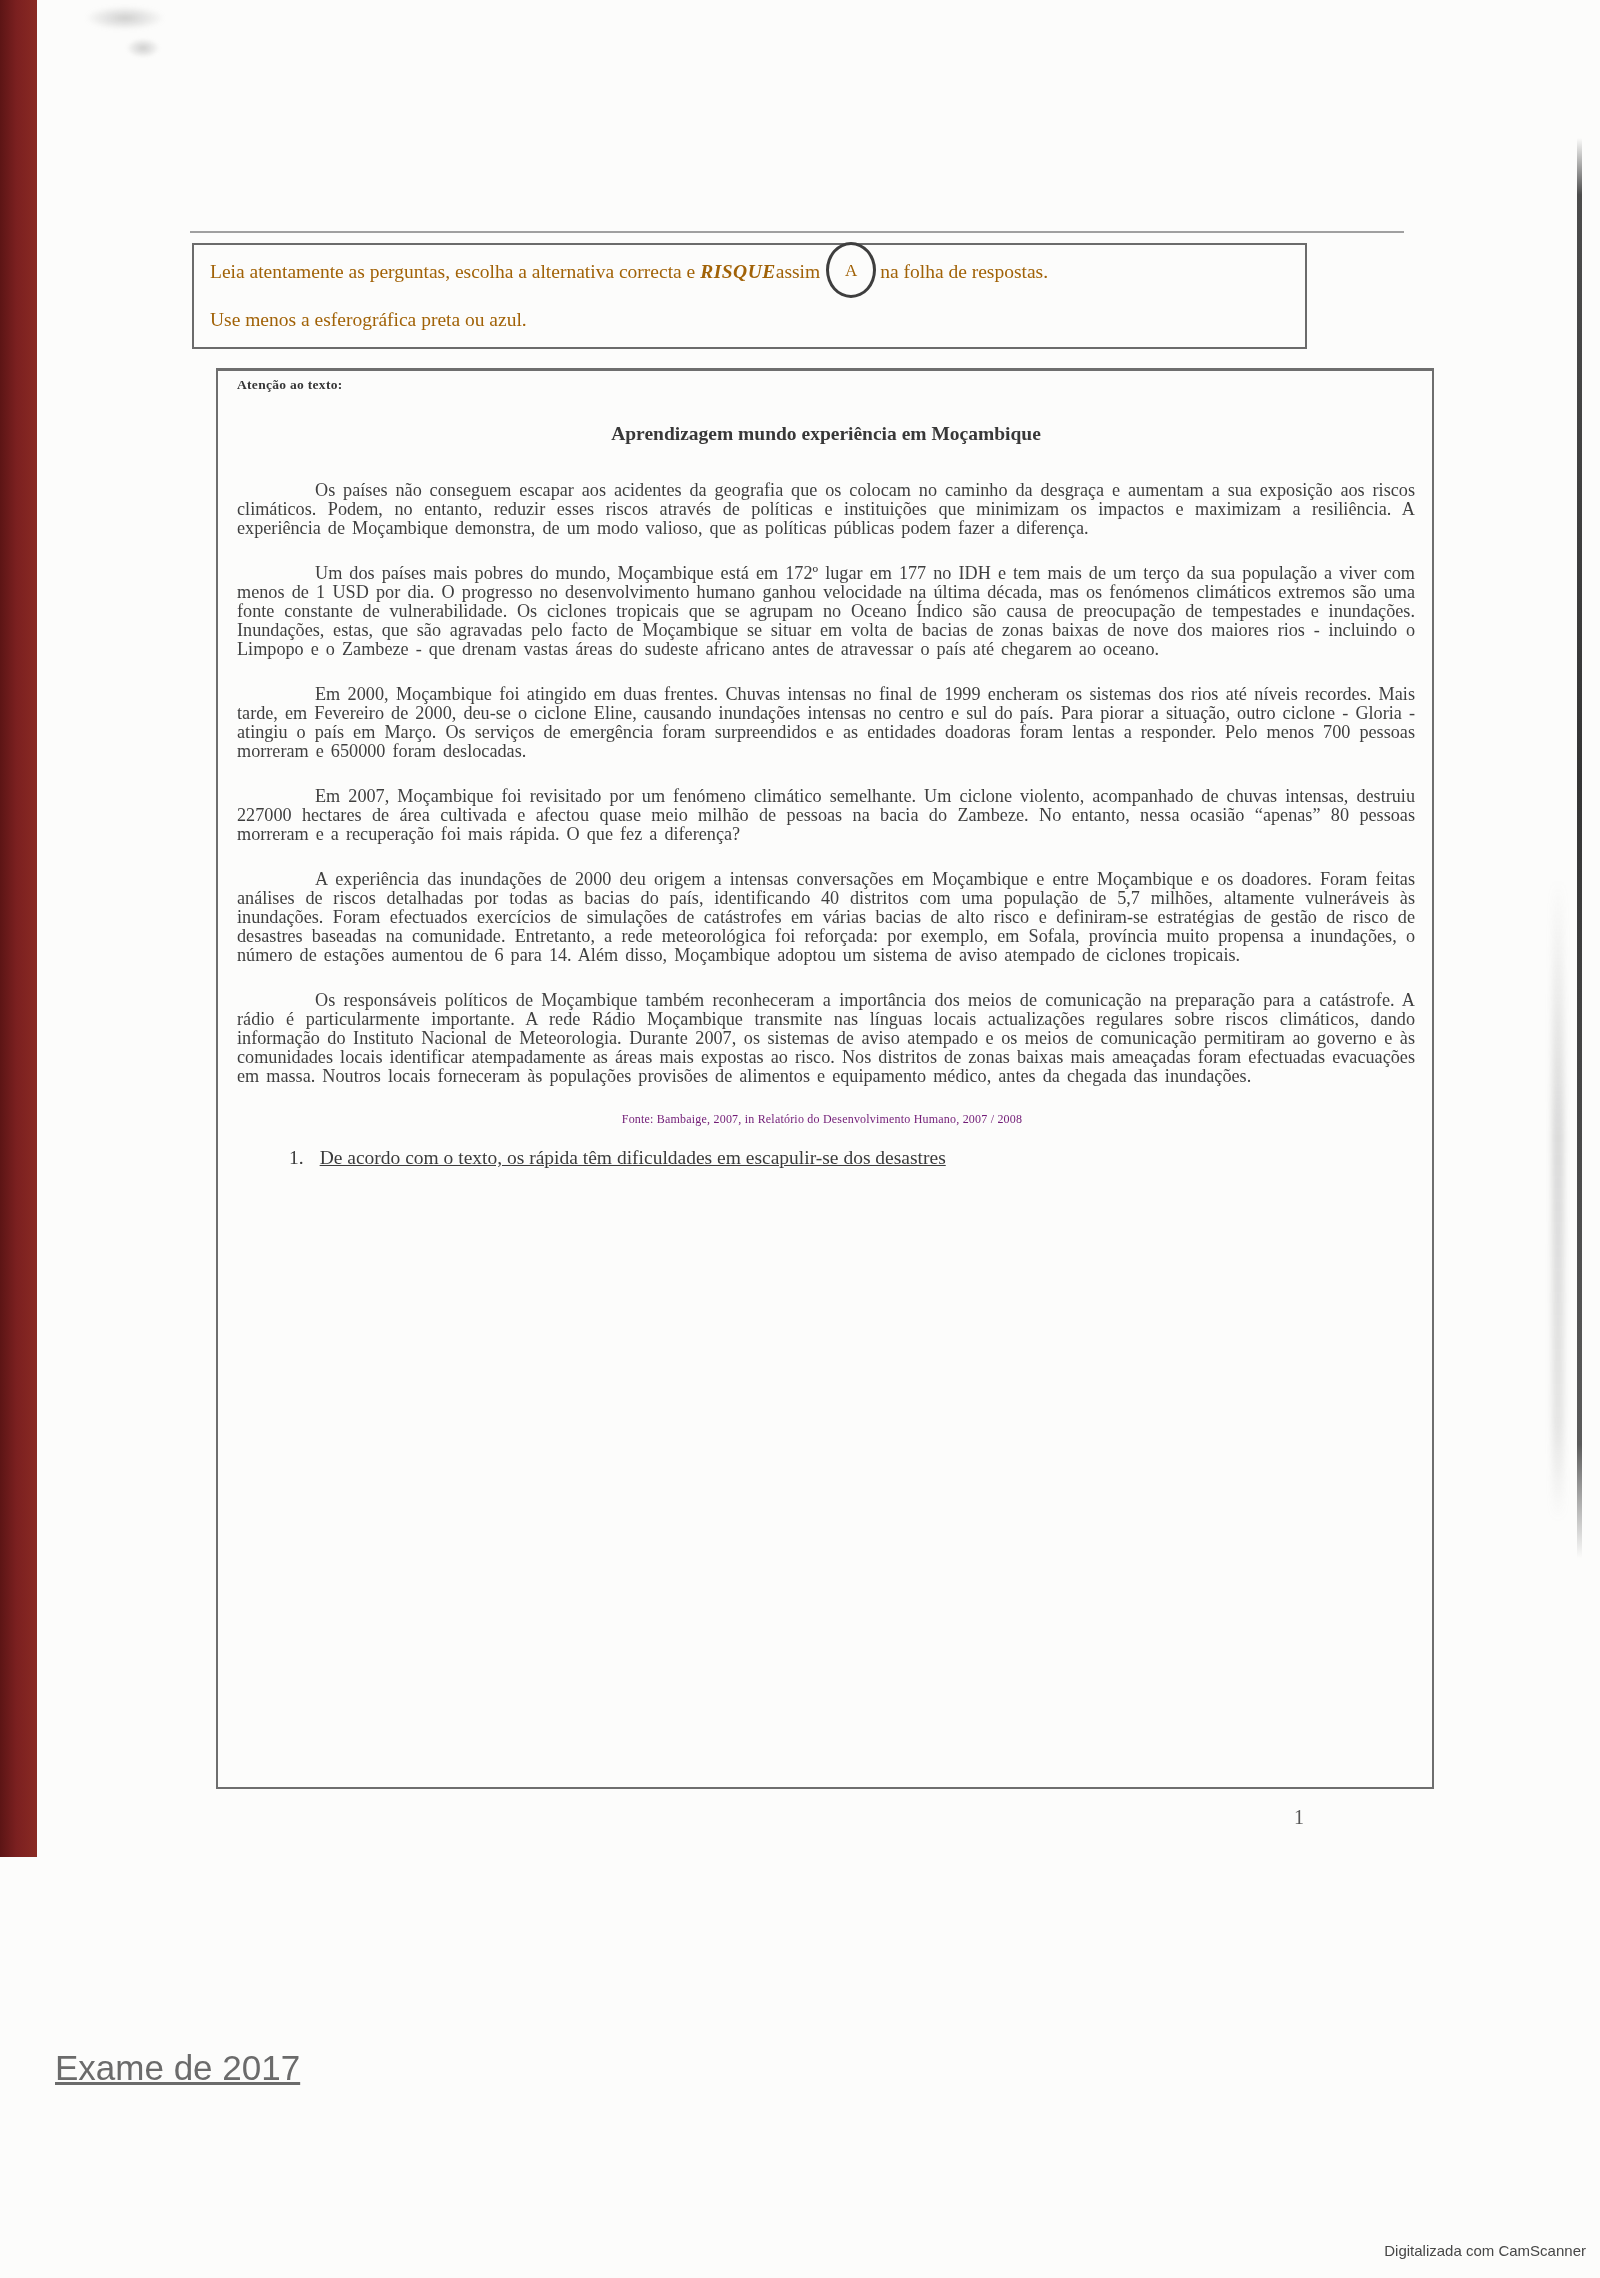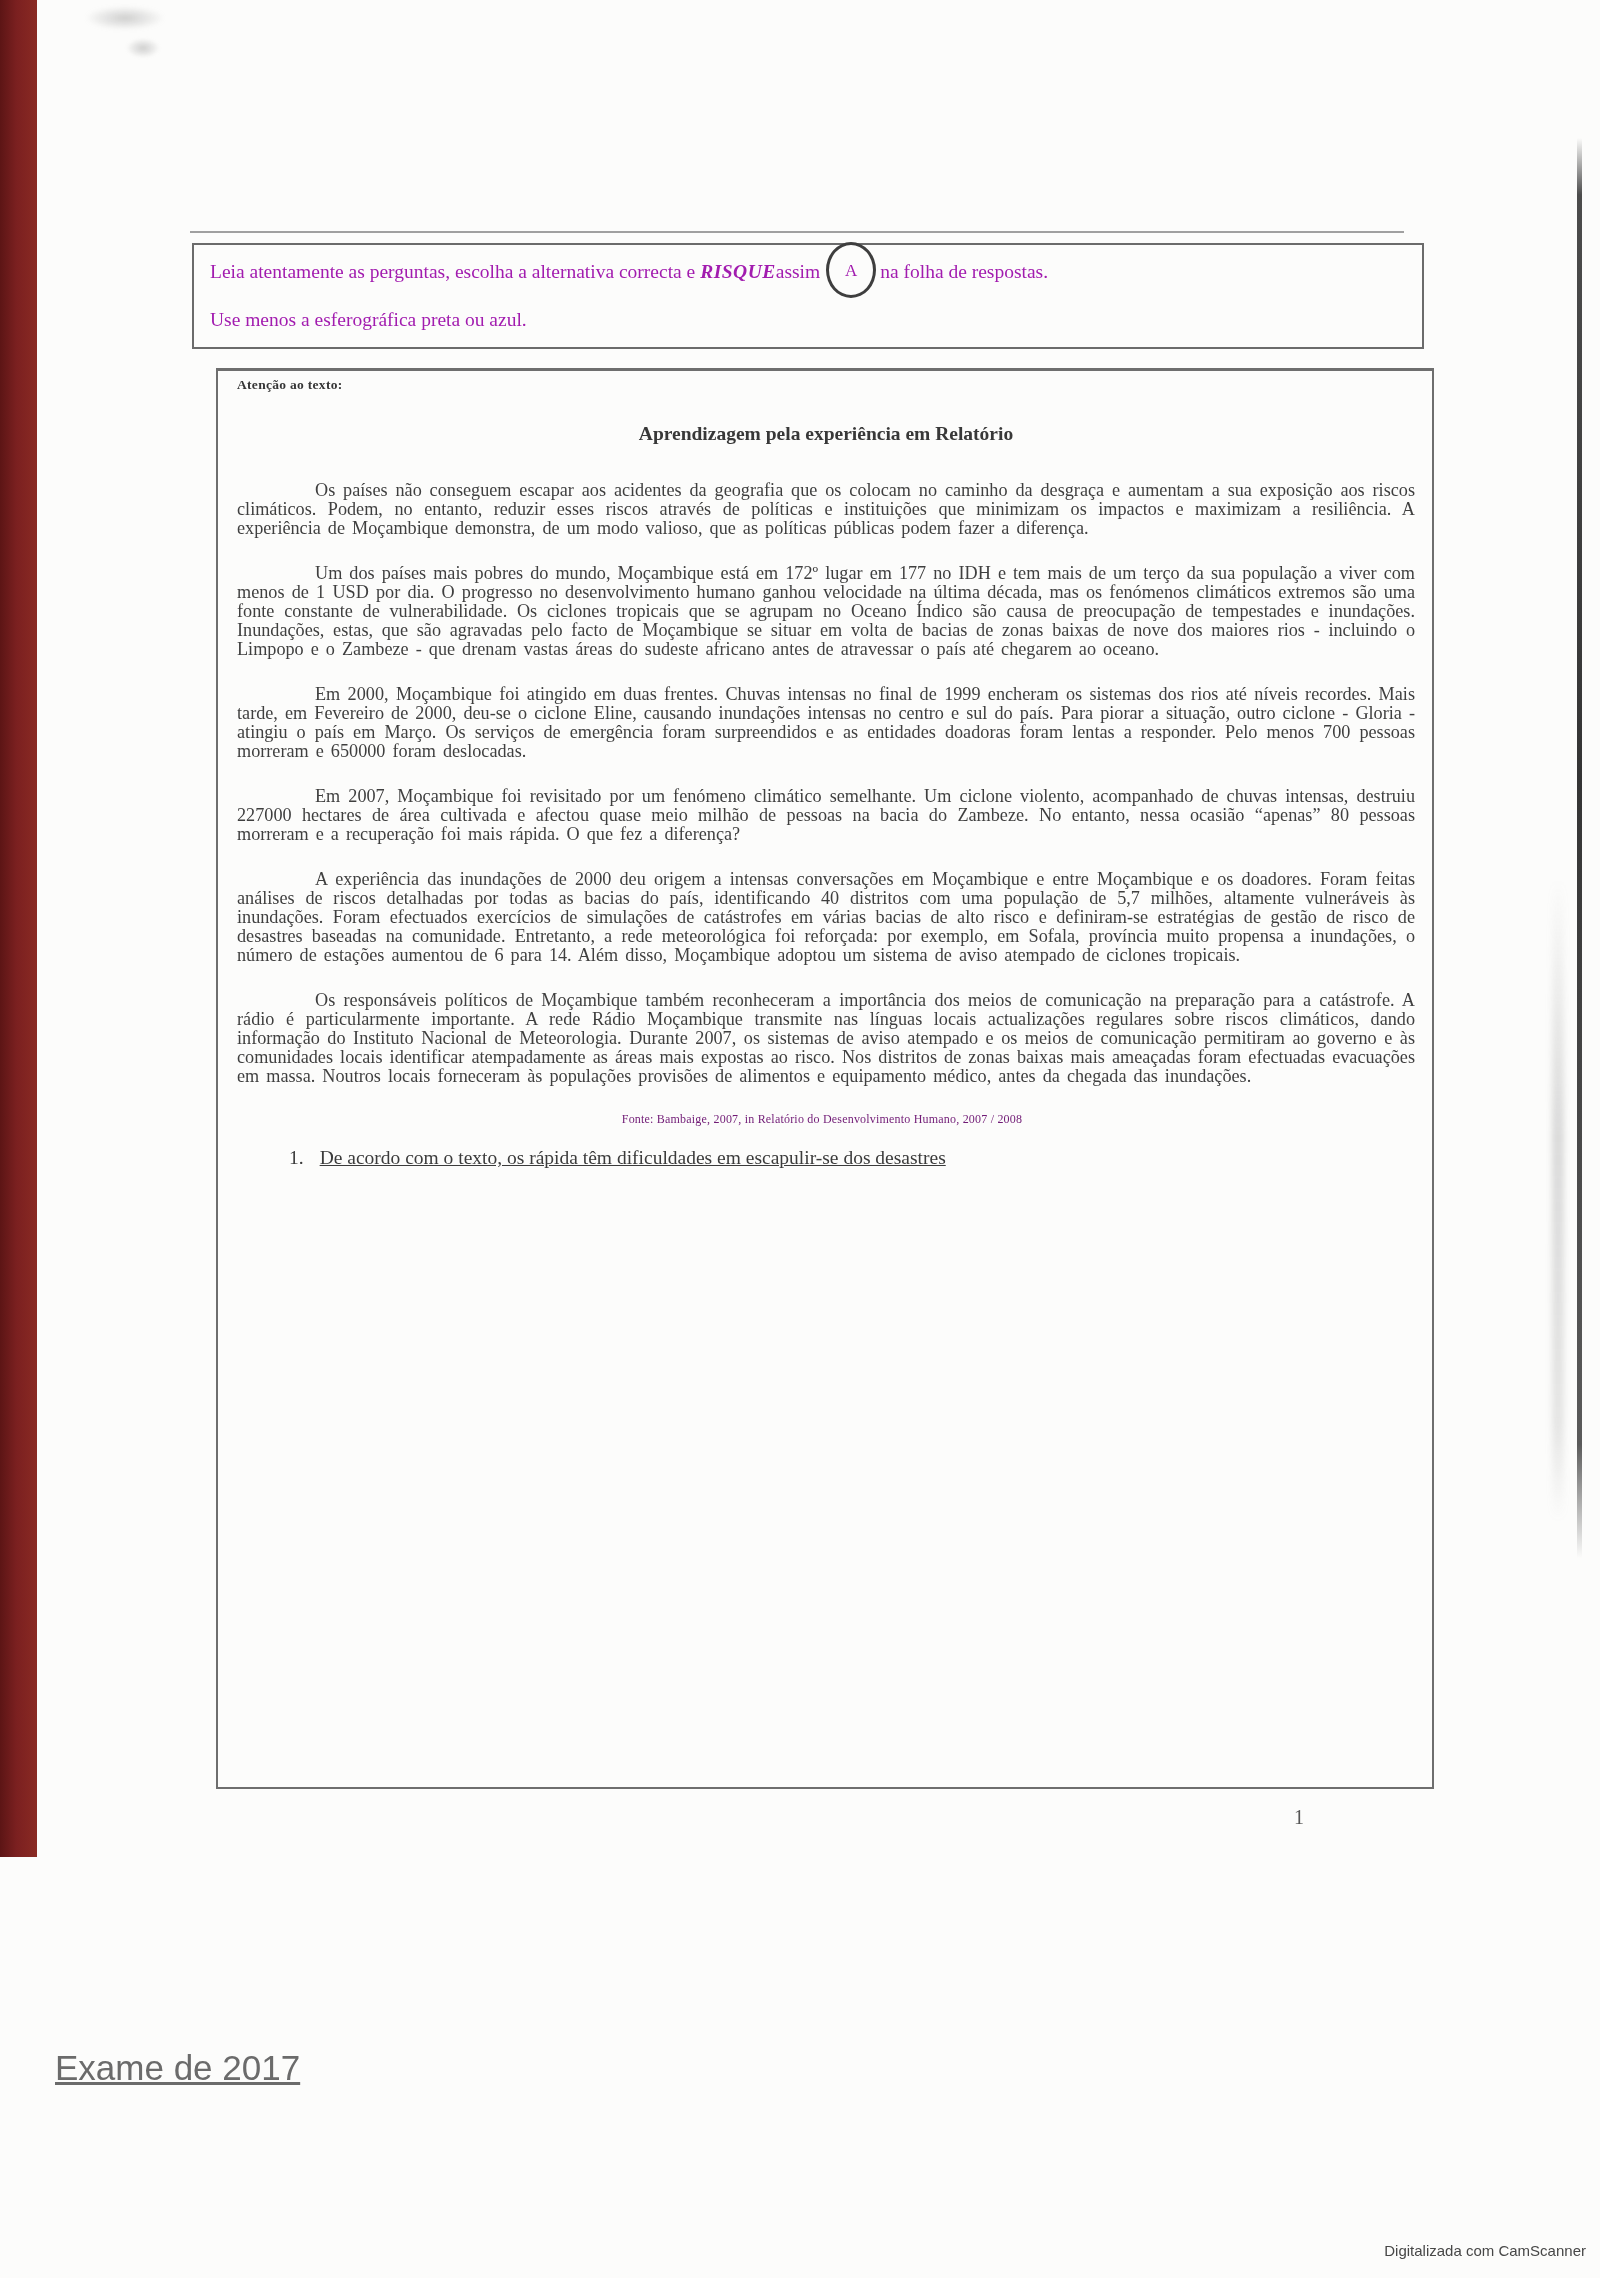--- a/index.html
+++ b/index.html
@@ -37,23 +37,23 @@
     background: linear-gradient(to bottom, rgba(130,130,130,0) 0%, rgba(130,130,130,0.28) 40%, rgba(130,130,130,0.18) 85%, rgba(130,130,130,0) 100%);
     filter: blur(3px);
   }
 
   
   .instr-topline {
     position: absolute; left: 190px; top: 231px; width: 1214px; height: 2px;
     background: rgba(110,110,110,0.65);
   }
   .instr-box {
-    position: absolute; left: 192px; top: 243px; width: 1232px; height: 106px;
+    position: absolute; left: 192px; top: 243px; width: 1115px; height: 106px;
     border: 2px solid #6b6b6b;
-    color: #a21caf;
+    color: #a16207;
     font-size: 19.5px;
     filter: blur(0.3px);
   }
   .instr-line1 {
     position: absolute; left: 16px; top: 16px; width: 1180px; white-space: nowrap;
   }
   .instr-line2 { position: absolute; left: 16px; top: 64px; }
   .risque { font-weight: bold; font-style: italic; letter-spacing: 0.5px; }
   .circle-a {
     display: inline-block; width: 50px; height: 56px;
@@ -117,21 +117,21 @@
 <div class="instr-topline"></div>
 <div class="instr-box">
   <div class="instr-line1">
     <span>Leia atentamente as perguntas, escolha a alternativa correcta e </span><span class="risque">RISQUE</span><span>assim</span><span class="circle-a">A</span><span>na folha de respostas.</span>
   </div>
   <div class="instr-line2">Use menos a esferográfica preta ou azul.</div>
 </div>
 
 <div class="doc-box">
   <div class="attention">Atenção ao texto:</div>
-  <div class="doc-title">Aprendizagem pela experiência em Relatório</div>
+  <div class="doc-title">Aprendizagem mundo experiência em Moçambique</div>
 
   <p class="para">Os países não conseguem escapar aos acidentes da geografia que os colocam no caminho da desgraça e aumentam a sua exposição aos riscos climáticos. Podem, no entanto, reduzir esses riscos através de políticas e instituições que minimizam os impactos e maximizam a resiliência. A experiência de Moçambique demonstra, de um modo valioso, que as políticas públicas podem fazer a diferença.</p>
   <p class="para">Um dos países mais pobres do mundo, Moçambique está em 172º lugar em 177 no IDH e tem mais de um terço da sua população a viver com menos de 1 USD por dia. O progresso no desenvolvimento humano ganhou velocidade na última década, mas os fenómenos climáticos extremos são uma fonte constante de vulnerabilidade. Os ciclones tropicais que se agrupam no Oceano Índico são causa de preocupação de tempestades e inundações. Inundações, estas, que são agravadas pelo facto de Moçambique se situar em volta de bacias de zonas baixas de nove dos maiores rios - incluindo o Limpopo e o Zambeze - que drenam vastas áreas do sudeste africano antes de atravessar o país até chegarem ao oceano.</p>
   <p class="para">Em 2000, Moçambique foi atingido em duas frentes. Chuvas intensas no final de 1999 encheram os sistemas dos rios até níveis recordes. Mais tarde, em Fevereiro de 2000, deu-se o ciclone Eline, causando inundações intensas no centro e sul do país. Para piorar a situação, outro ciclone - Gloria - atingiu o país em Março. Os serviços de emergência foram surpreendidos e as entidades doadoras foram lentas a responder. Pelo menos 700 pessoas morreram e 650000 foram deslocadas.</p>
   <p class="para">Em 2007, Moçambique foi revisitado por um fenómeno climático semelhante. Um ciclone violento, acompanhado de chuvas intensas, destruiu 227000 hectares de área cultivada e afectou quase meio milhão de pessoas na bacia do Zambeze. No entanto, nessa ocasião “apenas” 80 pessoas morreram e a recuperação foi mais rápida. O que fez a diferença?</p>
   <p class="para">A experiência das inundações de 2000 deu origem a intensas conversações em Moçambique e entre Moçambique e os doadores. Foram feitas análises de riscos detalhadas por todas as bacias do país, identificando 40 distritos com uma população de 5,7 milhões, altamente vulneráveis às inundações. Foram efectuados exercícios de simulações de catástrofes em várias bacias de alto risco e definiram-se estratégias de gestão de risco de desastres baseadas na comunidade. Entretanto, a rede meteorológica foi reforçada: por exemplo, em Sofala, província muito propensa a inundações, o número de estações aumentou de 6 para 14. Além disso, Moçambique adoptou um sistema de aviso atempado de ciclones tropicais.</p>
   <p class="para">Os responsáveis políticos de Moçambique também reconheceram a importância dos meios de comunicação na preparação para a catástrofe. A rádio é particularmente importante. A rede Rádio Moçambique transmite nas línguas locais actualizações regulares sobre riscos climáticos, dando informação do Instituto Nacional de Meteorologia. Durante 2007, os sistemas de aviso atempado e os meios de comunicação permitiram ao governo e às comunidades locais identificar atempadamente as áreas mais expostas ao risco. Nos distritos de zonas baixas mais ameaçadas foram efectuadas evacuações em massa. Noutros locais forneceram às populações provisões de alimentos e equipamento médico, antes da chegada das inundações.</p>
 
   <div class="source-line">Fonte: Bambaige, 2007, in Relatório do Desenvolvimento Humano, 2007 / 2008</div>
 

